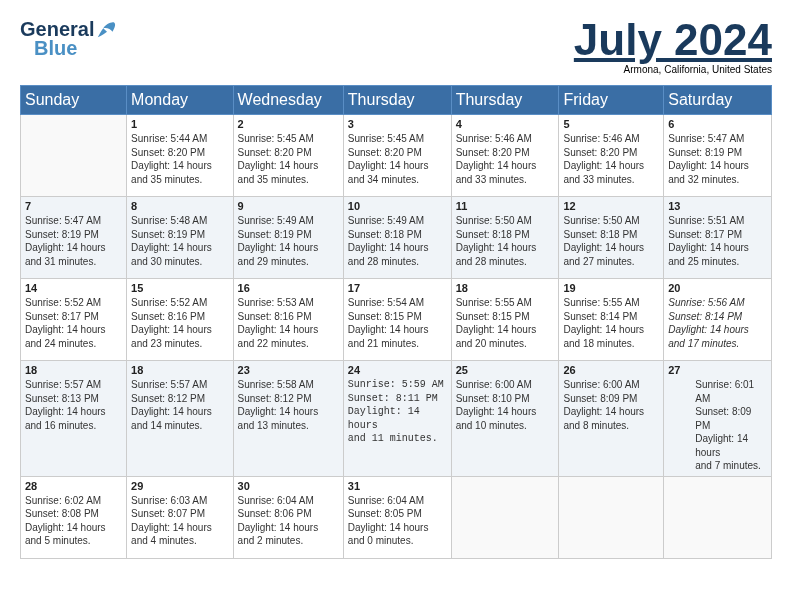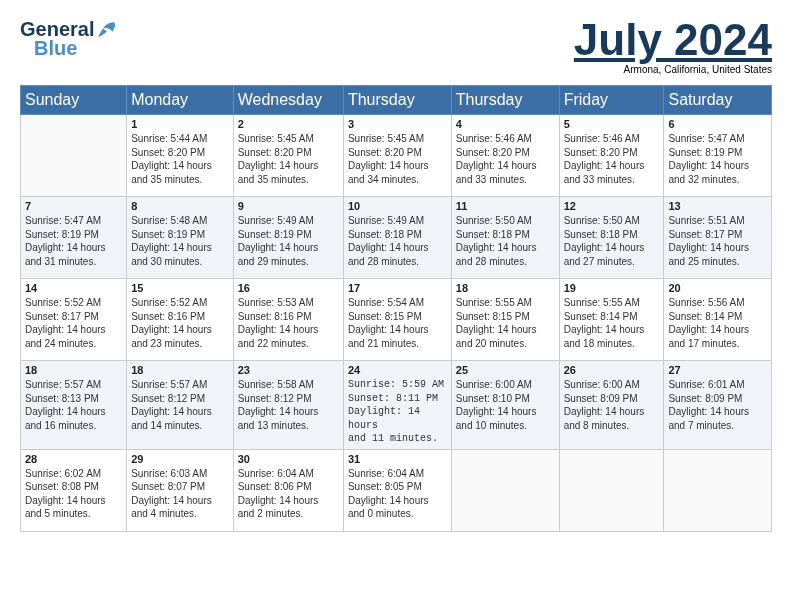--- a/index.html
+++ b/index.html
@@ -254,21 +254,21 @@
           </td>
           <td>
             <div class="day-num">19</div>
             <div class="day-info" style="white-space: pre-line;">Sunrise: 5:55 AM
 Sunset: 8:14 PM
 Daylight: 14 hours
 and 18 minutes.</div>
           </td>
           <td>
             <div class="day-num">20</div>
-            <div class="day-info" style="white-space: pre-line;">Sunrise: 5:56 AM
+            <div class="day-info" style="white-space: pre-line; font-style: italic;">Sunrise: 5:56 AM
 Sunset: 8:14 PM
 Daylight: 14 hours
 and 17 minutes.</div>
           </td>
         </tr>
         <tr class="row-shaded">
           <td>
             <div class="day-num">18</div>
             <div class="day-info" style="white-space: pre-line;">Sunrise: 5:57 AM
 Sunset: 8:13 PM
@@ -305,21 +305,21 @@
           </td>
           <td>
             <div class="day-num">26</div>
             <div class="day-info" style="white-space: pre-line;">Sunrise: 6:00 AM
 Sunset: 8:09 PM
 Daylight: 14 hours
 and 8 minutes.</div>
           </td>
           <td>
             <div class="day-num">27</div>
-            <div class="day-info" style="white-space: pre-line;">Sunrise: 6:01 AM
+            <div class="day-info" style="white-space: pre-line; margin-left: 27px;">Sunrise: 6:01 AM
 Sunset: 8:09 PM
 Daylight: 14 hours
 and 7 minutes.</div>
           </td>
         </tr>
         <tr>
           <td>
             <div class="day-num">28</div>
             <div class="day-info" style="white-space: pre-line;">Sunrise: 6:02 AM
 Sunset: 8:08 PM

